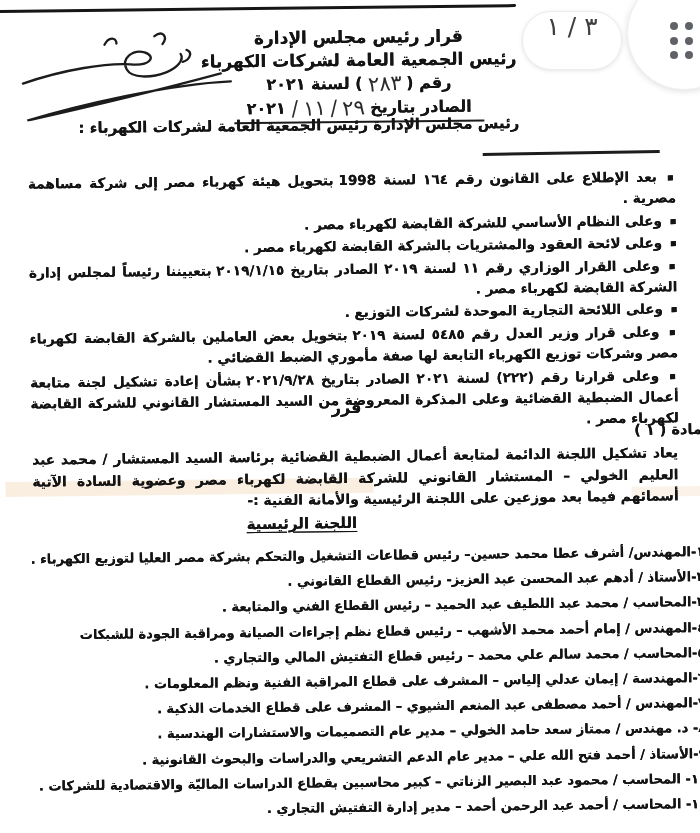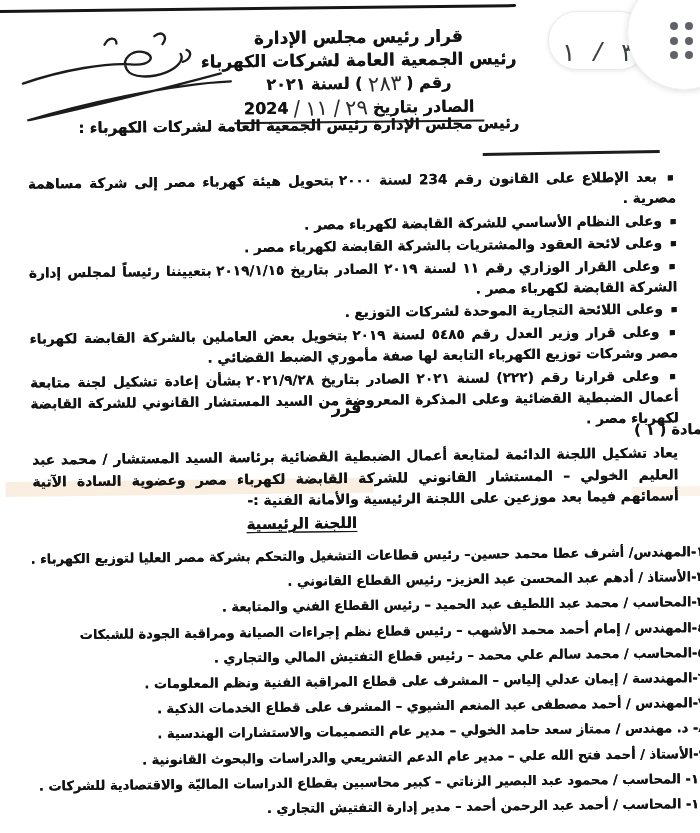--- a/index.html
+++ b/index.html
@@ -87,25 +87,25 @@
     position:absolute;right:2px;top:544px;width:696px;
     direction:rtl;list-style:none;margin:0;padding:0;
     font-size:13px;text-align:right;
   }
   .members li{height:25.2px;white-space:nowrap;}
   
   .signature{position:absolute;left:8px;top:14px;width:232px;height:100px;}
   .signature path{stroke:#1c1c1c;stroke-width:2.3;fill:none;stroke-linecap:round;}
   
   .page-pill{
-    position:absolute;left:548px;top:11px;width:98px;height:57px;
+    position:absolute;left:522px;top:11px;width:98px;height:57px;
     background:#fff;border:1px solid #ececec;border-radius:29px;
     box-shadow:0 1px 4px rgba(0,0,0,.10);
-    display:flex;align-items:flex-end;justify-content:center;
-    font-size:25px;color:#3d4043;z-index:5;direction:ltr;letter-spacing:1px;font-family:Liberation Mono, monospace;
+    display:flex;align-items:flex-start;justify-content:center;
+    font-size:25px;color:#3d4043;z-index:5;direction:ltr;letter-spacing:1px;
   }
   .fab{
     position:absolute;left:627px;top:-24px;width:112px;height:112px;
     background:#fff;border:1px solid #f1f1f1;border-radius:50%;
     box-shadow:0 1px 6px rgba(60,64,67,.18);z-index:5;
   }
   .dots{
     position:absolute;left:42px;top:45px;width:23px;height:38px;
     display:grid;grid-template-columns:8px 8px;grid-template-rows:8px 8px 8px;
     column-gap:7px;row-gap:6.5px;
@@ -136,29 +136,29 @@
       <span class="b">رقم (</span>
       <span class="hw">٢٨٣</span>
       <span class="b">) لسنة ٢٠٢١</span>
     </div>
     <div class="date-line">
       <span class="b">الصادر بتاريخ</span>
       <span class="hw">٢٩</span>
       <span class="hw">/</span>
       <span class="hw">١١</span>
       <span class="hw">/</span>
-      <span class="b">2024</span>
+      <span class="b">٢٠٢١</span>
     </div>
   </div>
 
   <div class="issuer b">رئيس مجلس الإدارة رئيس الجمعية العامة لشركات الكهرباء :</div>
   <div class="divider"></div>
 
   <ul class="preamble b">
-    <li><span class="sq">▪</span> <span>بعد الإطلاع على القانون رقم 234 لسنة ٢٠٠٠ بتحويل هيئة كهرباء مصر إلى شركة مساهمة مصرية .</span></li>
+    <li><span class="sq">▪</span> <span>بعد الإطلاع على القانون رقم ١٦٤ لسنة 1998 بتحويل هيئة كهرباء مصر إلى شركة مساهمة مصرية .</span></li>
     <li><span class="sq">▪</span> <span>وعلى النظام الأساسي للشركة القابضة لكهرباء مصر .</span></li>
     <li><span class="sq">▪</span> <span>وعلى لائحة العقود والمشتريات بالشركة القابضة لكهرباء مصر .</span></li>
     <li><span class="sq">▪</span> <span>وعلى القرار الوزاري رقم ١١ لسنة ٢٠١٩ الصادر بتاريخ ٢٠١٩/١/١٥ بتعييننا رئيساً لمجلس إدارة الشركة القابضة لكهرباء مصر .</span></li>
     <li><span class="sq">▪</span> <span>وعلى اللائحة التجارية الموحدة لشركات التوزيع .</span></li>
     <li><span class="sq">▪</span> <span>وعلى قرار وزير العدل رقم ٥٤٨٥ لسنة ٢٠١٩ بتخويل بعض العاملين بالشركة القابضة لكهرباء مصر وشركات توزيع الكهرباء التابعة لها صفة مأموري الضبط القضائي .</span></li>
     <li><span class="sq">▪</span> <span>وعلى قرارنا رقم (٢٢٢) لسنة ٢٠٢١ الصادر بتاريخ ٢٠٢١/٩/٢٨ بشأن إعادة تشكيل لجنة متابعة أعمال الضبطية القضائية وعلى المذكرة المعروضة من السيد المستشار القانوني للشركة القابضة لكهرباء مصر .</span></li>
   </ul>
 
   <div class="decision">
     <span class="b">قرر</span>

